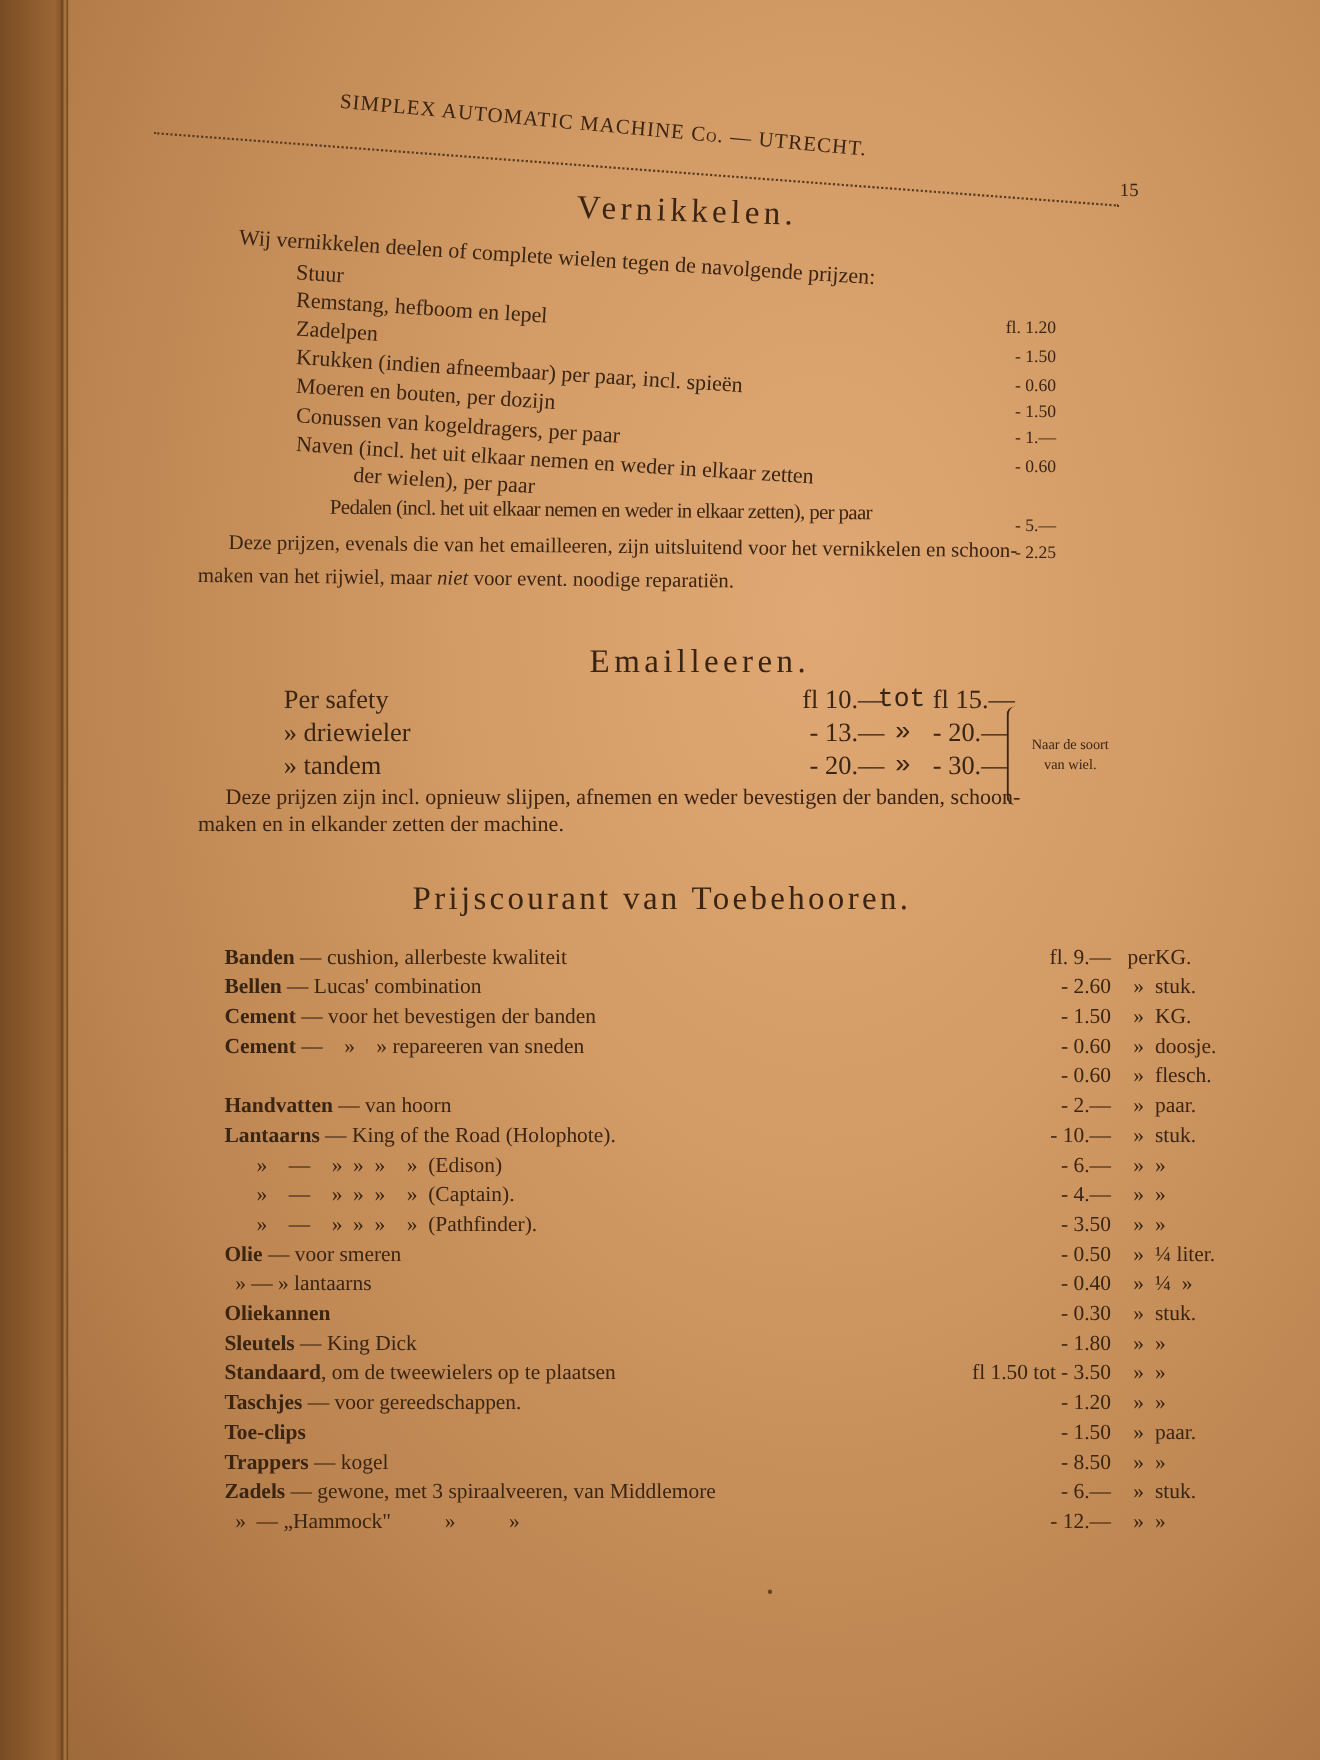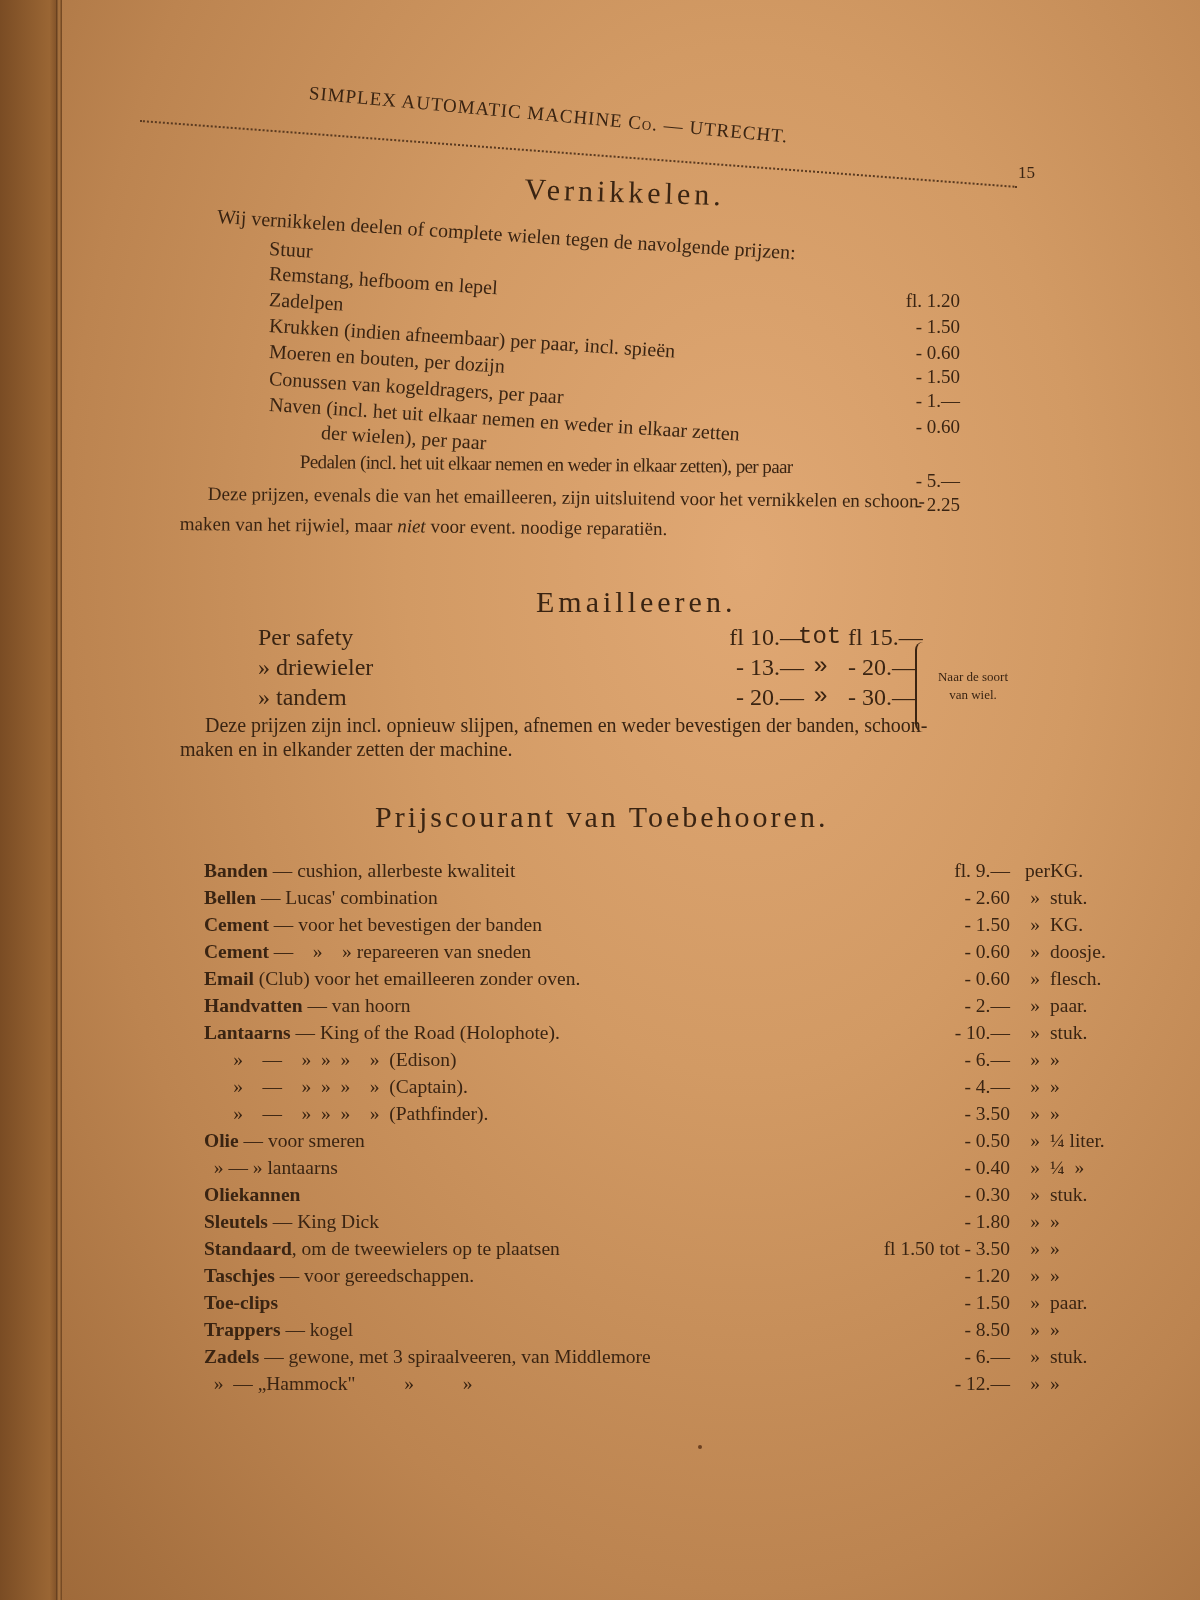--- a/index.html
+++ b/index.html
@@ -43,21 +43,21 @@
     .section-title {
       position: absolute; font-size: 30px; letter-spacing: 4px; white-space: nowrap;
     }
     .line {
       position: absolute; font-size: 20px; white-space: nowrap; line-height: 24px;
     }
     .tilt1 { transform-origin: left top; transform: rotate(3.6deg); }
     .tilt2 { transform-origin: left top; transform: rotate(1.8deg); }
     .tilt3 { transform-origin: left top; transform: rotate(0.6deg); }
     .price {
-      position: absolute; font-size: 19px; white-space: nowrap; text-align: right; width: 80px;
+      position: absolute; font-size: 16px; white-space: nowrap; text-align: right; width: 80px;
     }
     .b { font-weight: bold; }
     .i { font-style: italic; }
     .acc-row {
       position: absolute; left: 180px; width: 880px; height: 27px;
       font-size: 19.5px; white-space: nowrap; line-height: 27px;
     }
     .acc-row .desc { position: absolute; left: 0; top: 0; margin-left: 24px; }
     .acc-row .pre { position: absolute; left: 640px; top: 0; width: 140px; text-align: right; }
     .acc-row .amt { position: absolute; left: 720px; top: 0; width: 110px; text-align: right; }
@@ -180,21 +180,20 @@
       <span class="unit">KG.</span>
     </div>
   <div class="acc-row" style="top:938px;">
       <span class="desc"><span class="b">Cement</span><span style="white-space:pre;"> —    »    » repareeren van sneden</span></span>
       <span class="pre"></span>
       <span class="amt">- 0.60</span>
       <span class="per">»</span>
       <span class="unit">doosje.</span>
     </div>
   <div class="acc-row" style="top:965px;">
-      <span class="desc"><span class="b">Email</span><span> (Club) voor het emailleeren zonder oven.</span></span>
       <span class="pre"></span>
       <span class="amt">- 0.60</span>
       <span class="per">»</span>
       <span class="unit">flesch.</span>
     </div>
   <div class="acc-row" style="top:992px;">
       <span class="desc"><span class="b">Handvatten</span><span> — van hoorn</span></span>
       <span class="pre"></span>
       <span class="amt">- 2.—</span>
       <span class="per">»</span>

